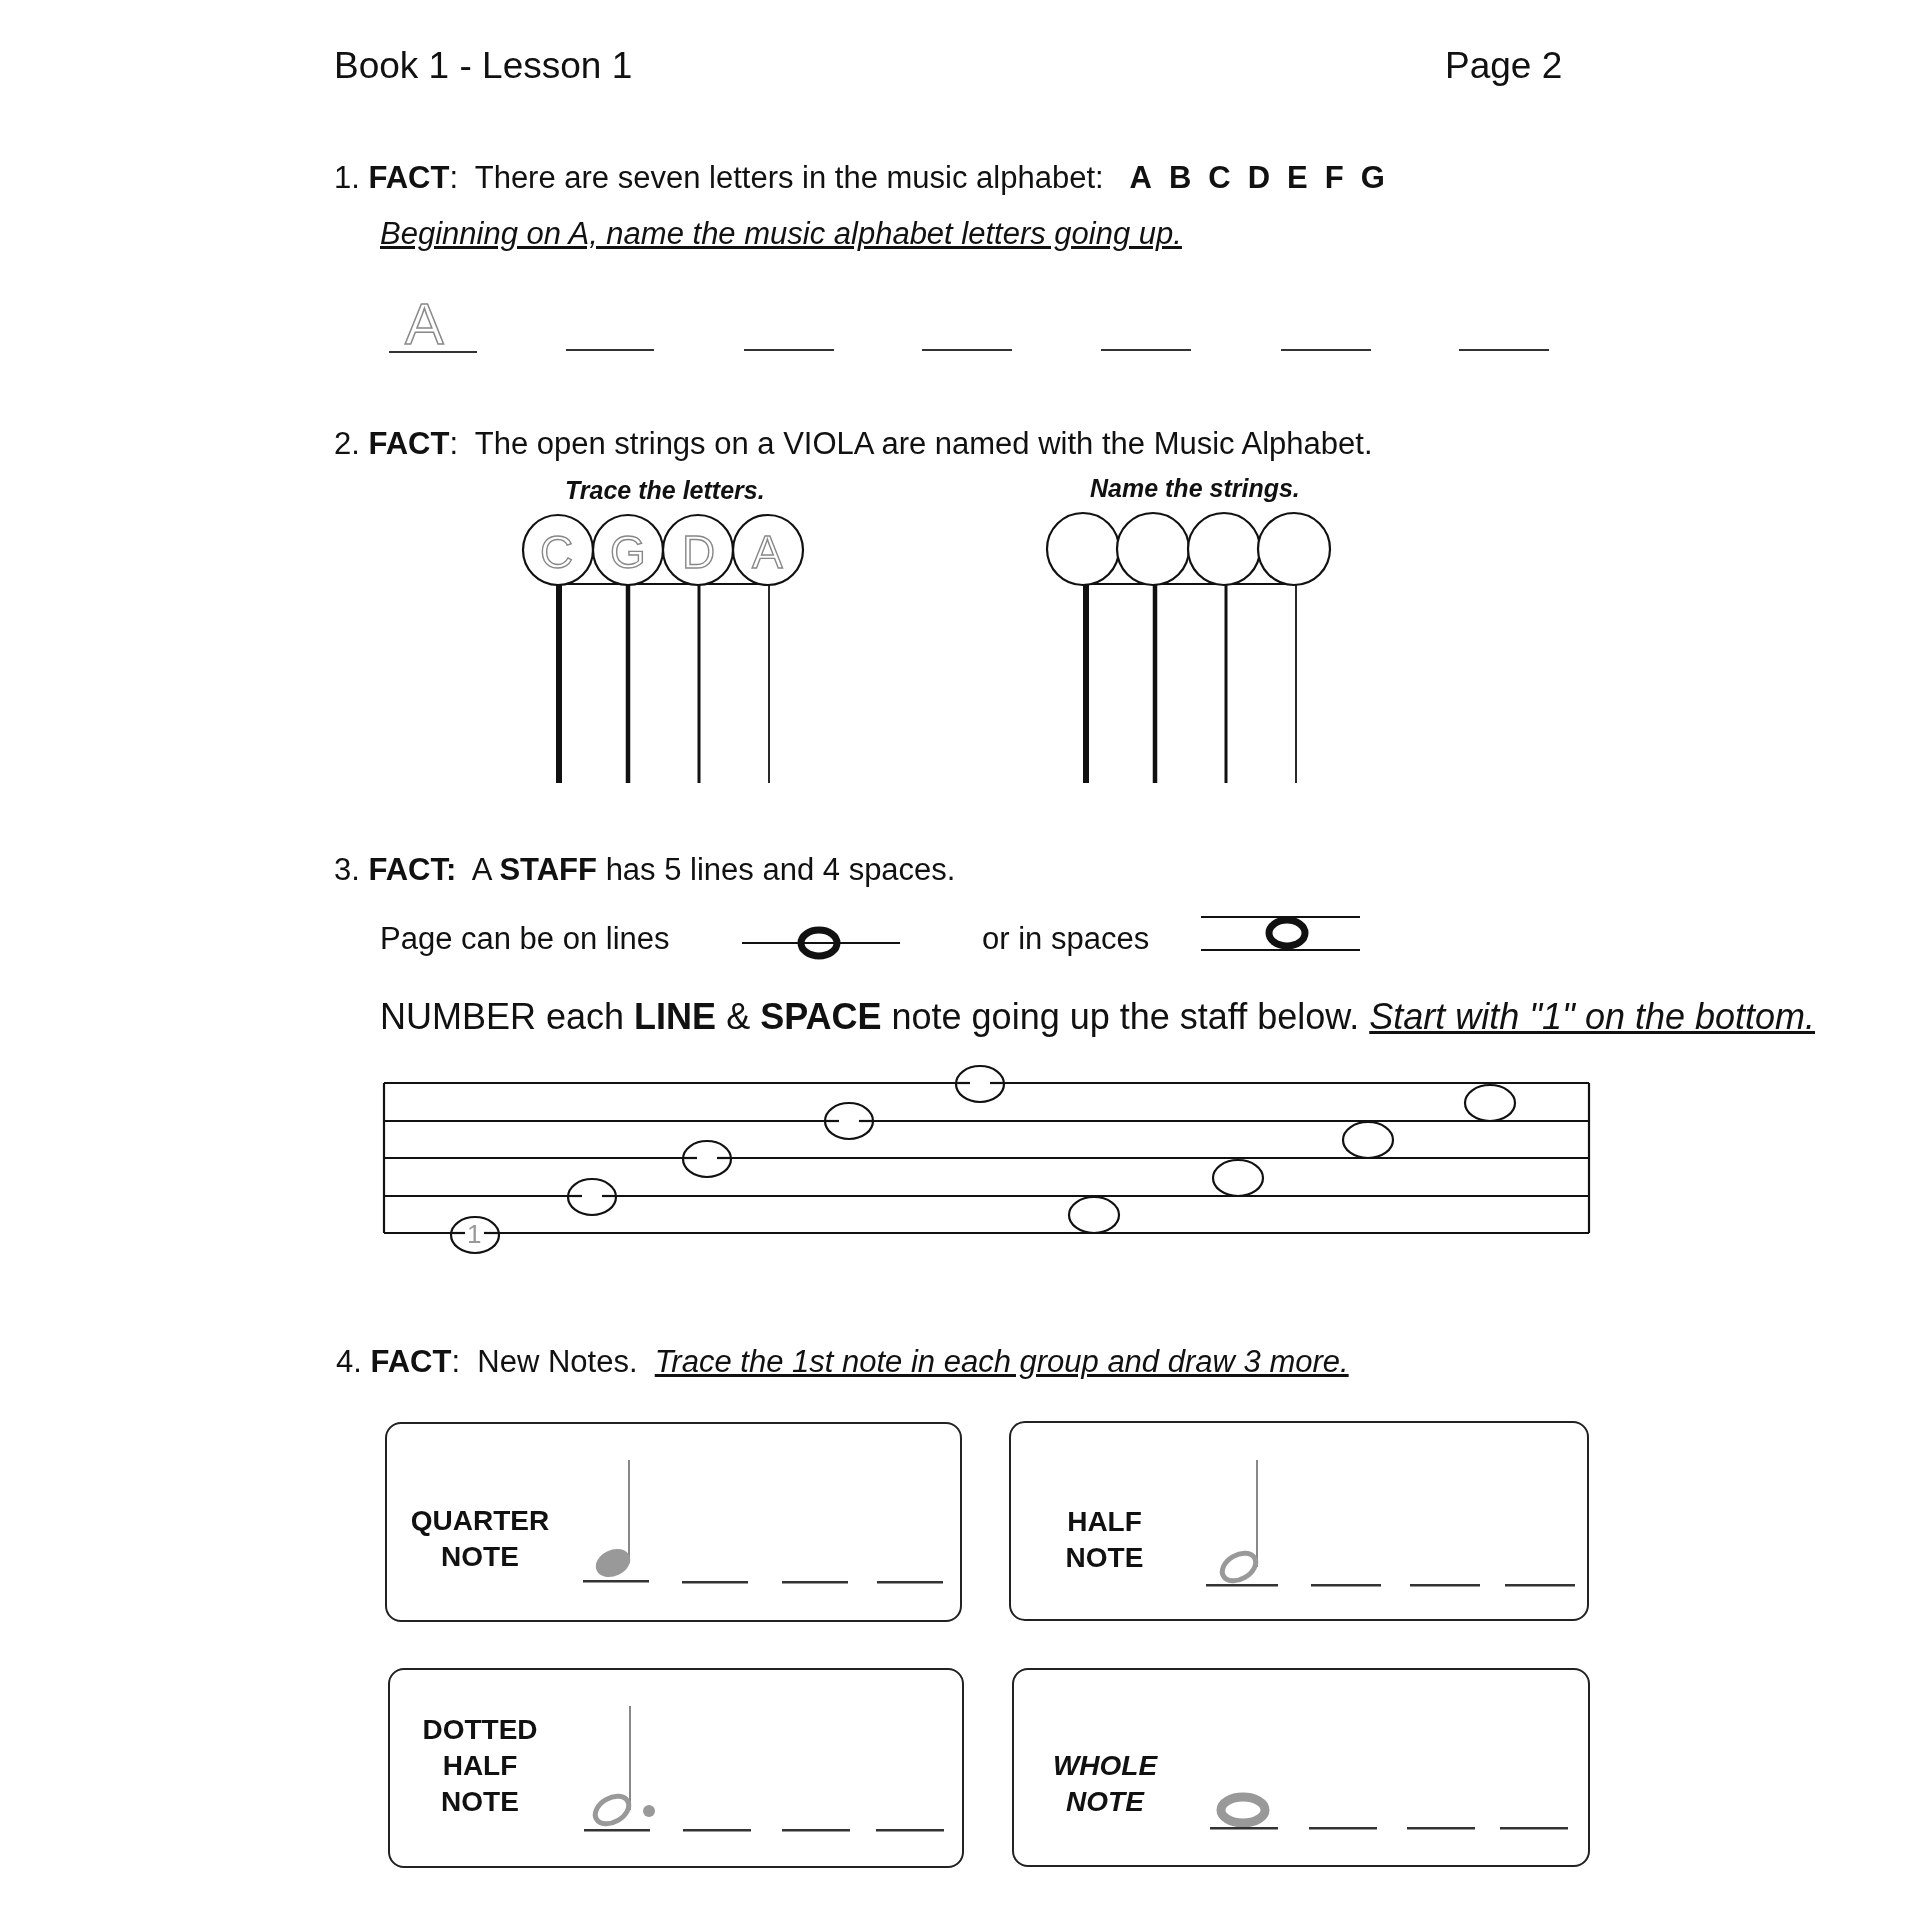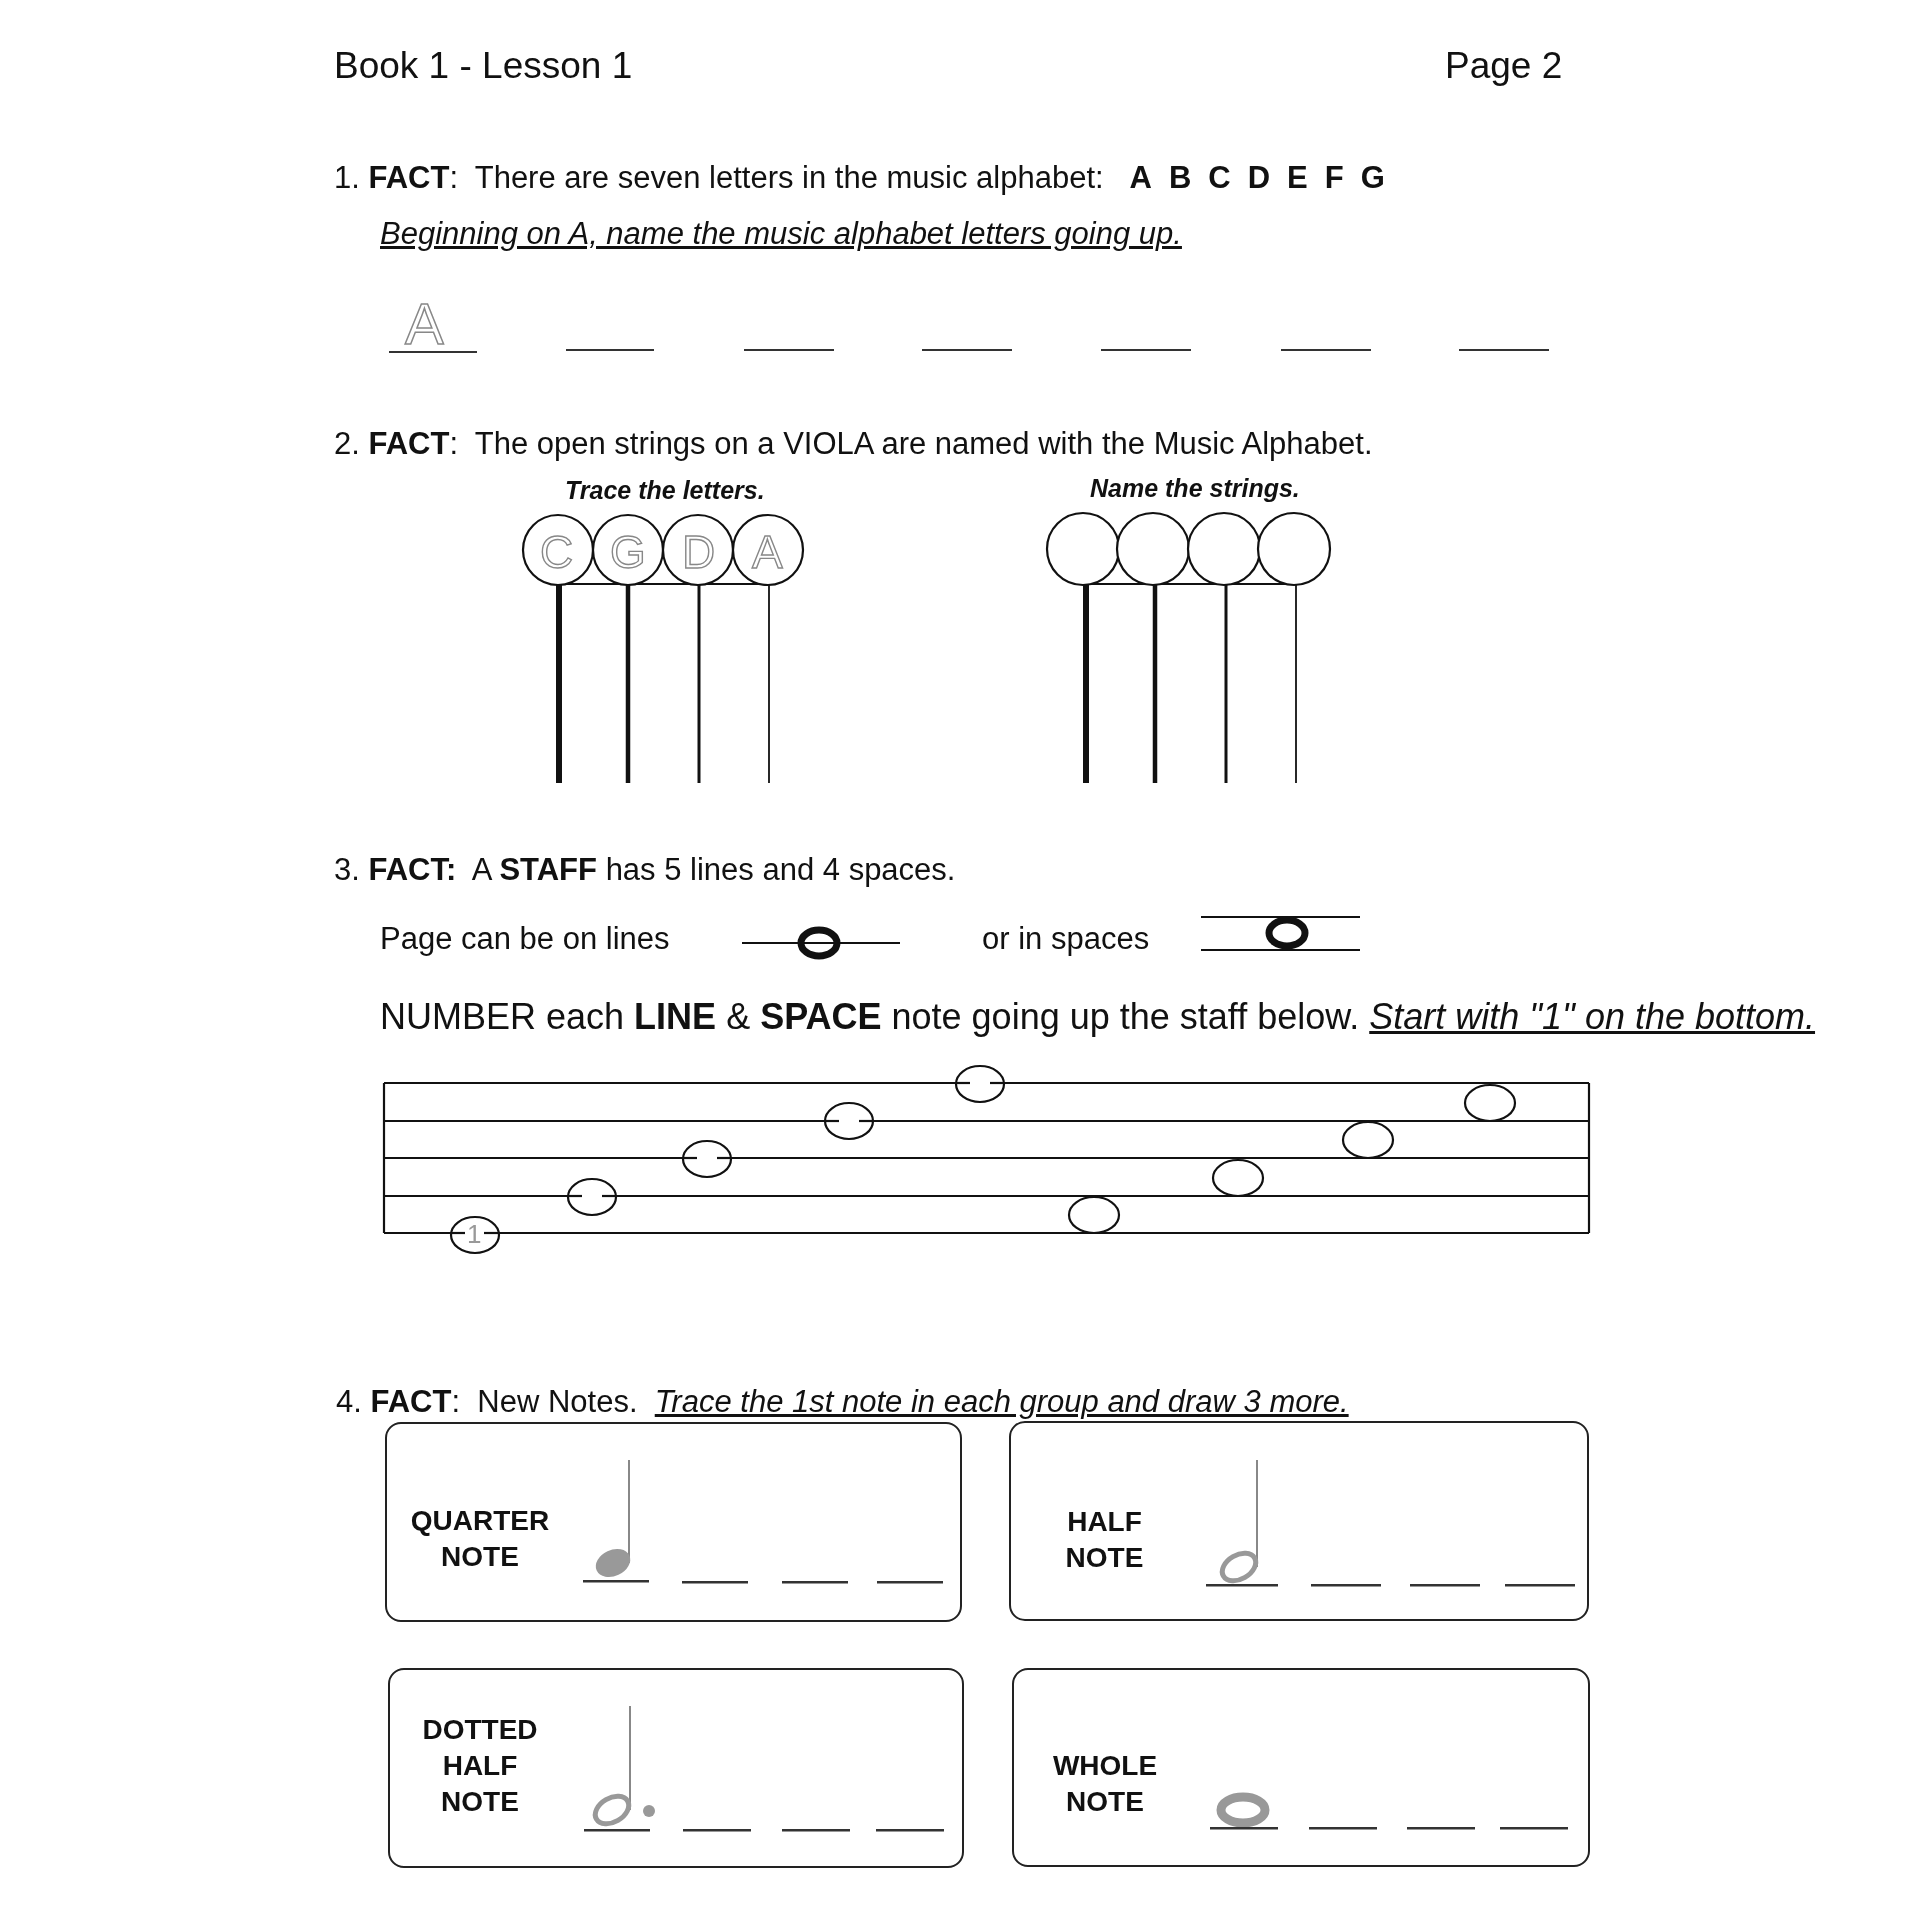--- a/index.html
+++ b/index.html
@@ -132,21 +132,21 @@
 <div class="abs line" style="left:380px;top:996px;font-size:36px;">
   <span>NUMBER each</span>
   <span class="b">LINE</span>
   <span>&amp;</span>
   <span class="b">SPACE</span>
   <span>note going up the staff below.</span>
   <span class="i">Start with "1" on the bottom.</span>
 </div>
 <div class="abs" style="left:467px;top:1219px;font-size:26px;color:#999;">1</div>
 
-<div class="abs line" style="left:336px;top:1384px;">
+<div class="abs line" style="left:336px;top:1344px;">
   <span>4.</span>
   <span class="b">FACT</span>:&nbsp;
   <span>New Notes.</span>&nbsp;
   <span class="i">Trace the 1st note in each group and draw 3 more.</span>
 </div>
 
 <div class="box" style="left:385px;top:1422px;width:577px;height:200px;"></div>
 <div class="boxlabel" style="left:400px;top:1503px;width:160px;">
   <div>QUARTER</div>
     <div>NOTE</div>
@@ -159,21 +159,21 @@
 </div>
 
 <div class="box" style="left:388px;top:1668px;width:576px;height:200px;"></div>
 <div class="boxlabel" style="left:400px;top:1712px;width:160px;">
   <div>DOTTED</div>
     <div>HALF</div>
     <div>NOTE</div>
 </div>
 
 <div class="box" style="left:1012px;top:1668px;width:578px;height:199px;"></div>
-<div class="boxlabel" style="left:1030px;top:1748px;width:150px;">
+<div class="boxlabel" style="left:1030px;top:1748px;width:150px;font-style:italic;">
   <div>WHOLE</div>
     <div>NOTE</div>
 </div>
 
 <svg width="1920" height="1920">
 
   <g>
     <line x1="629" y1="1460" x2="629" y2="1563" stroke="#888" stroke-width="2"></line>
     <ellipse cx="613" cy="1563" rx="18" ry="13" fill="#999" transform="rotate(-25 613 1563)"></ellipse>
   </g>

